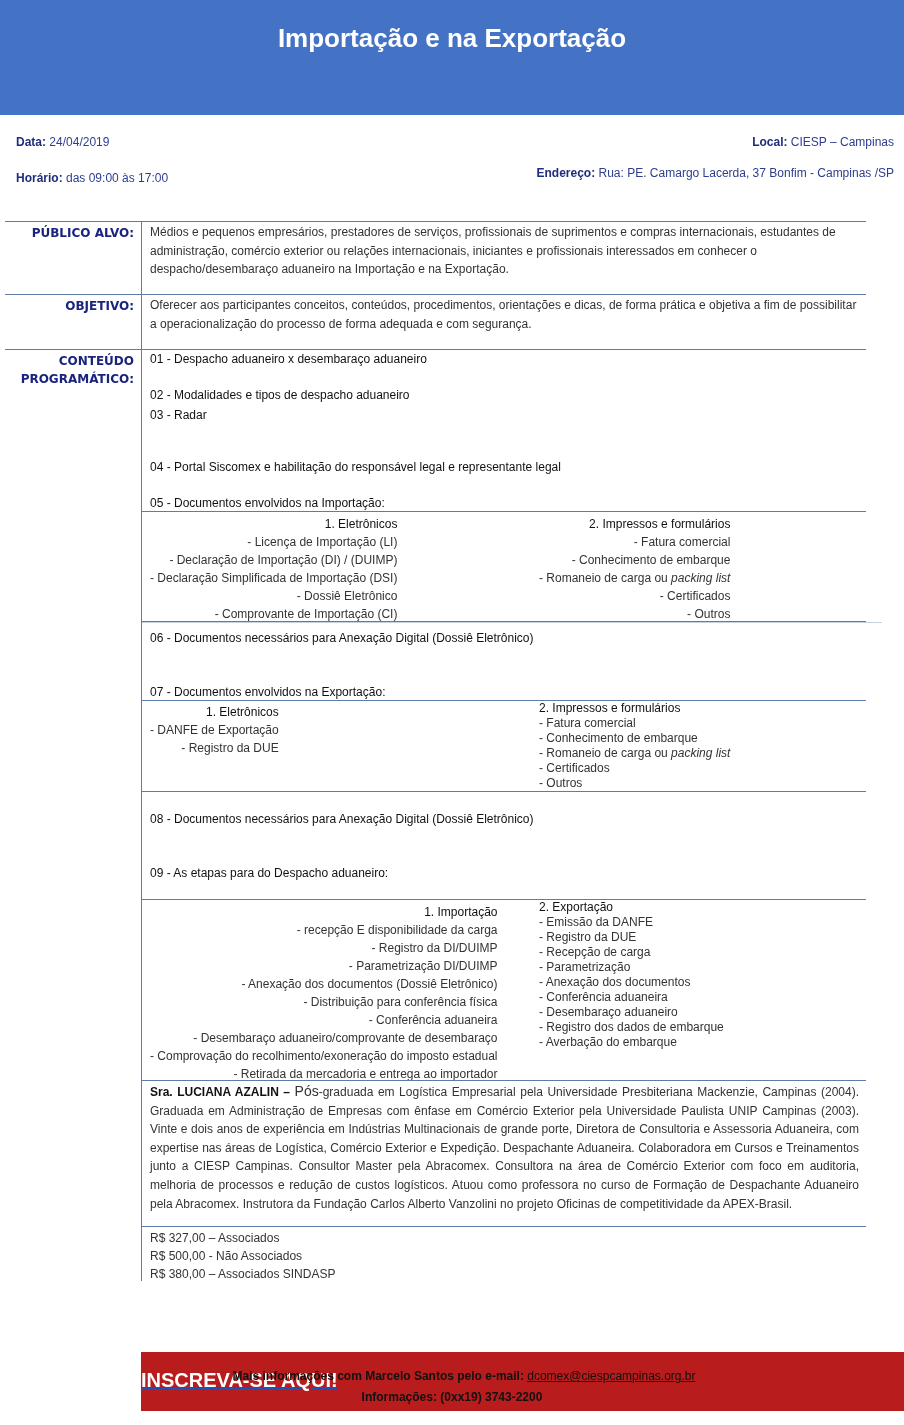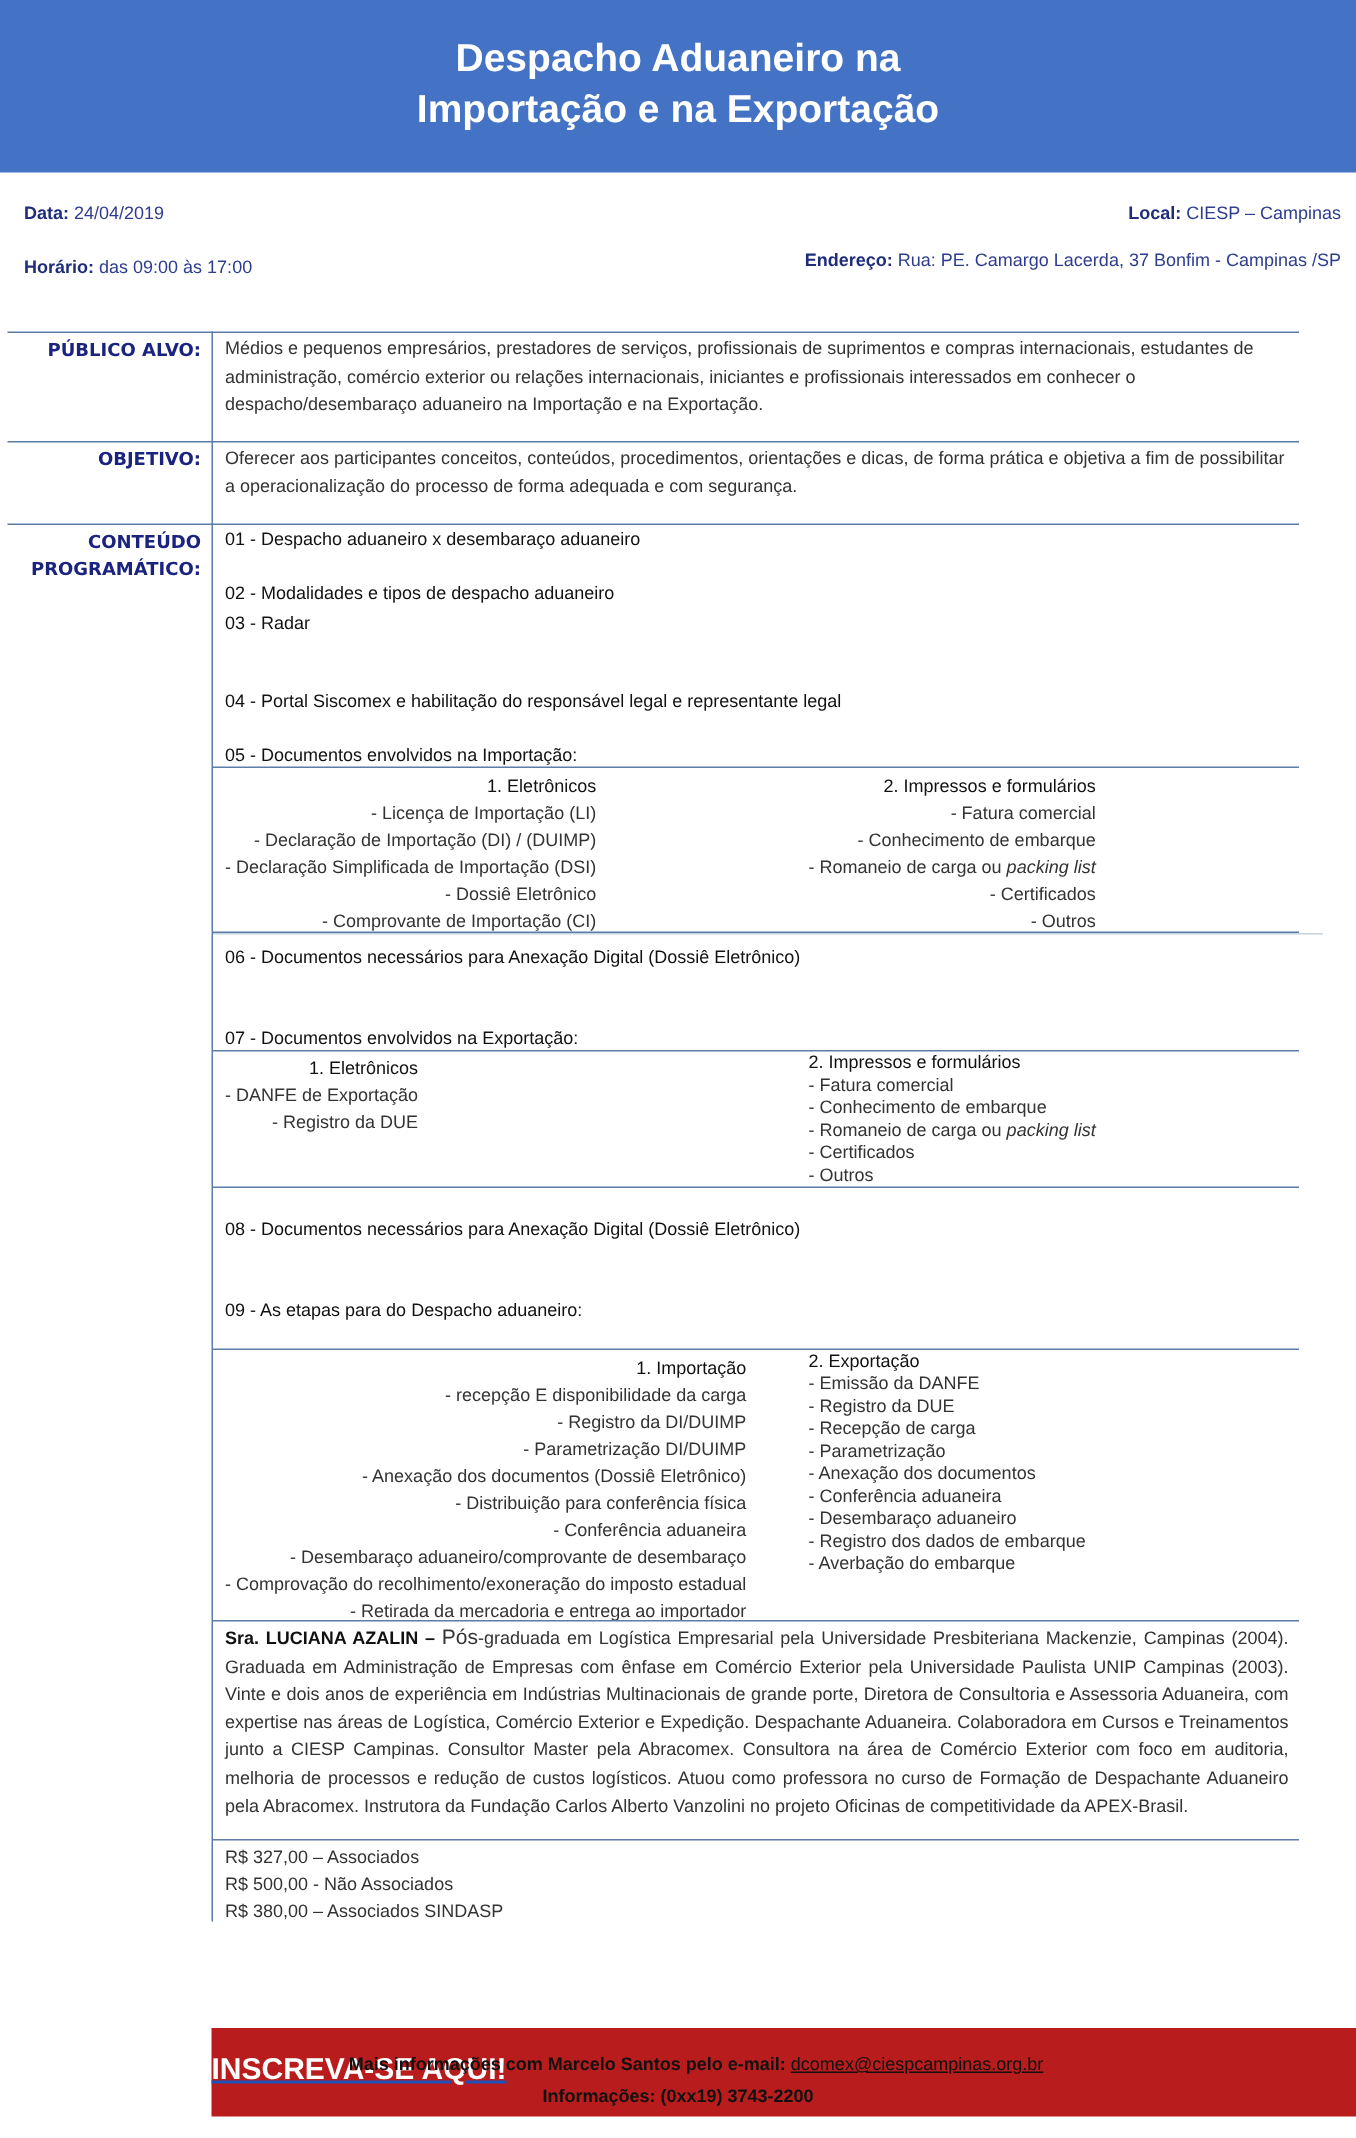--- a/index.html
+++ b/index.html
@@ -45,21 +45,20 @@
   .cta { position: absolute; left: 141px; top: 1352px; width: 763px; height: 59px; background: #b91c1c; text-align: left; }
   .cta a { display: inline-block; margin-top: 17px; font-weight: bold; font-size: 20px; color: #fff; text-decoration: underline; text-decoration-color: #1f4fb8; }
 
   .footer { position: absolute; left: 0; width: 904px; text-align: center; font-size: 12px; color: #111; }
   .footer a { color: #111; text-decoration: underline; }
 </style>
 </head>
 <body>
 
 <div class="header">
-  <div>Despacho Aduaneiro na</div>
   <div>Importação e na Exportação</div>
 </div>
 
 <div class="info" style="left:16px; top:135px;">
   <b>Data:</b>
   <span class="v">24/04/2019</span>
 </div>
 <div class="info" style="left:16px; top:171px;">
   <b>Horário:</b>
   <span class="v">das 09:00 às 17:00</span>

